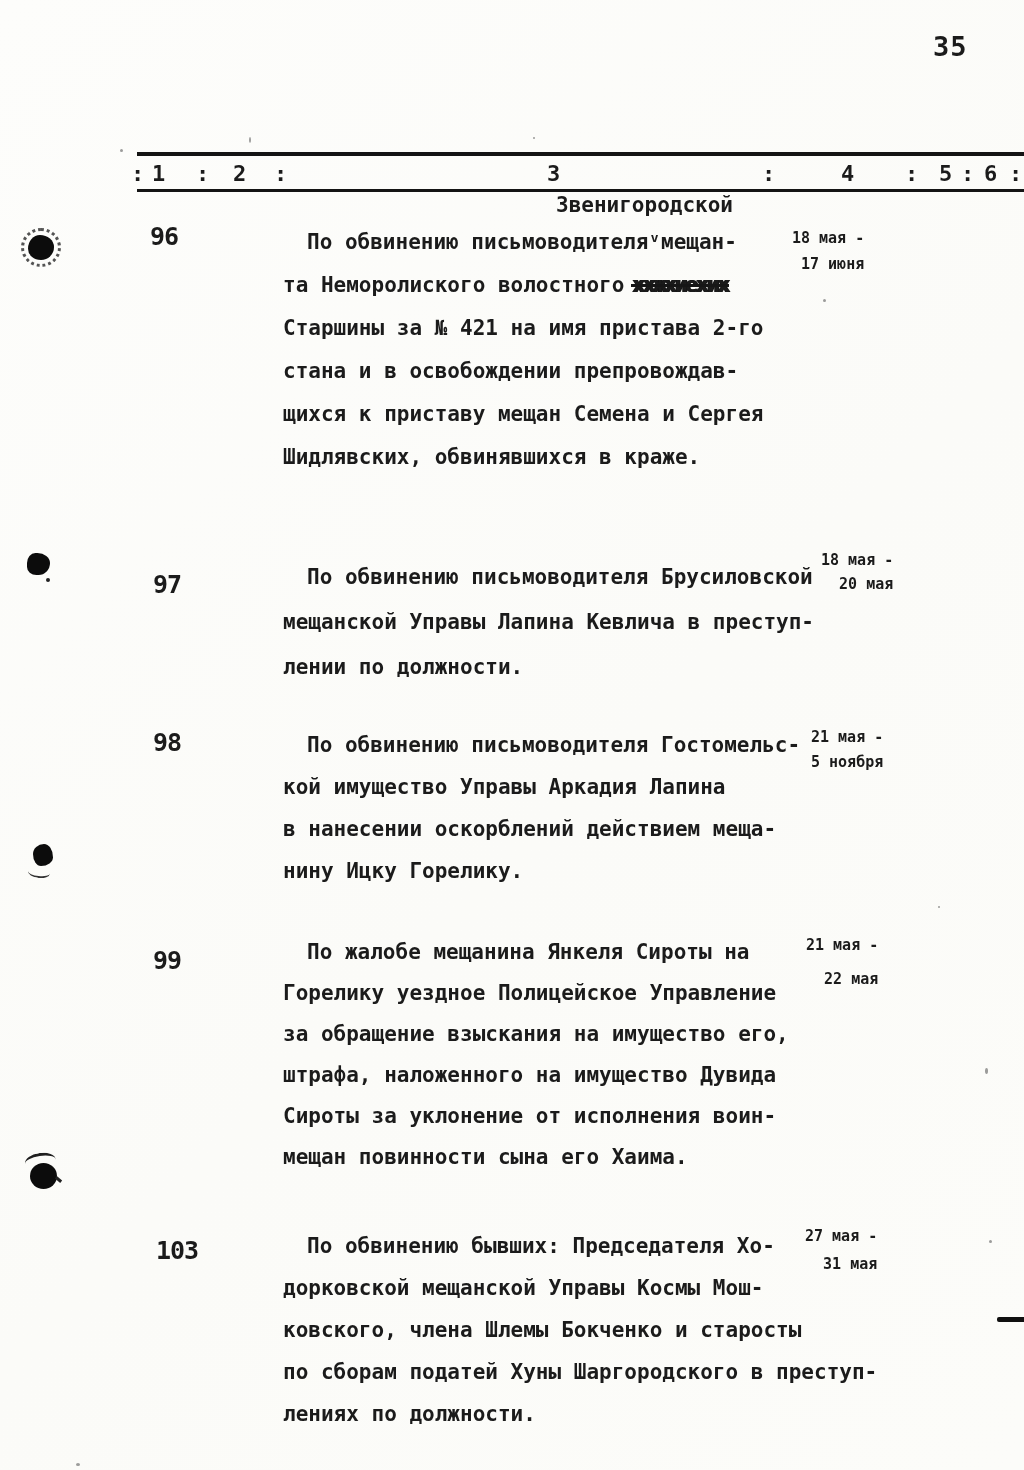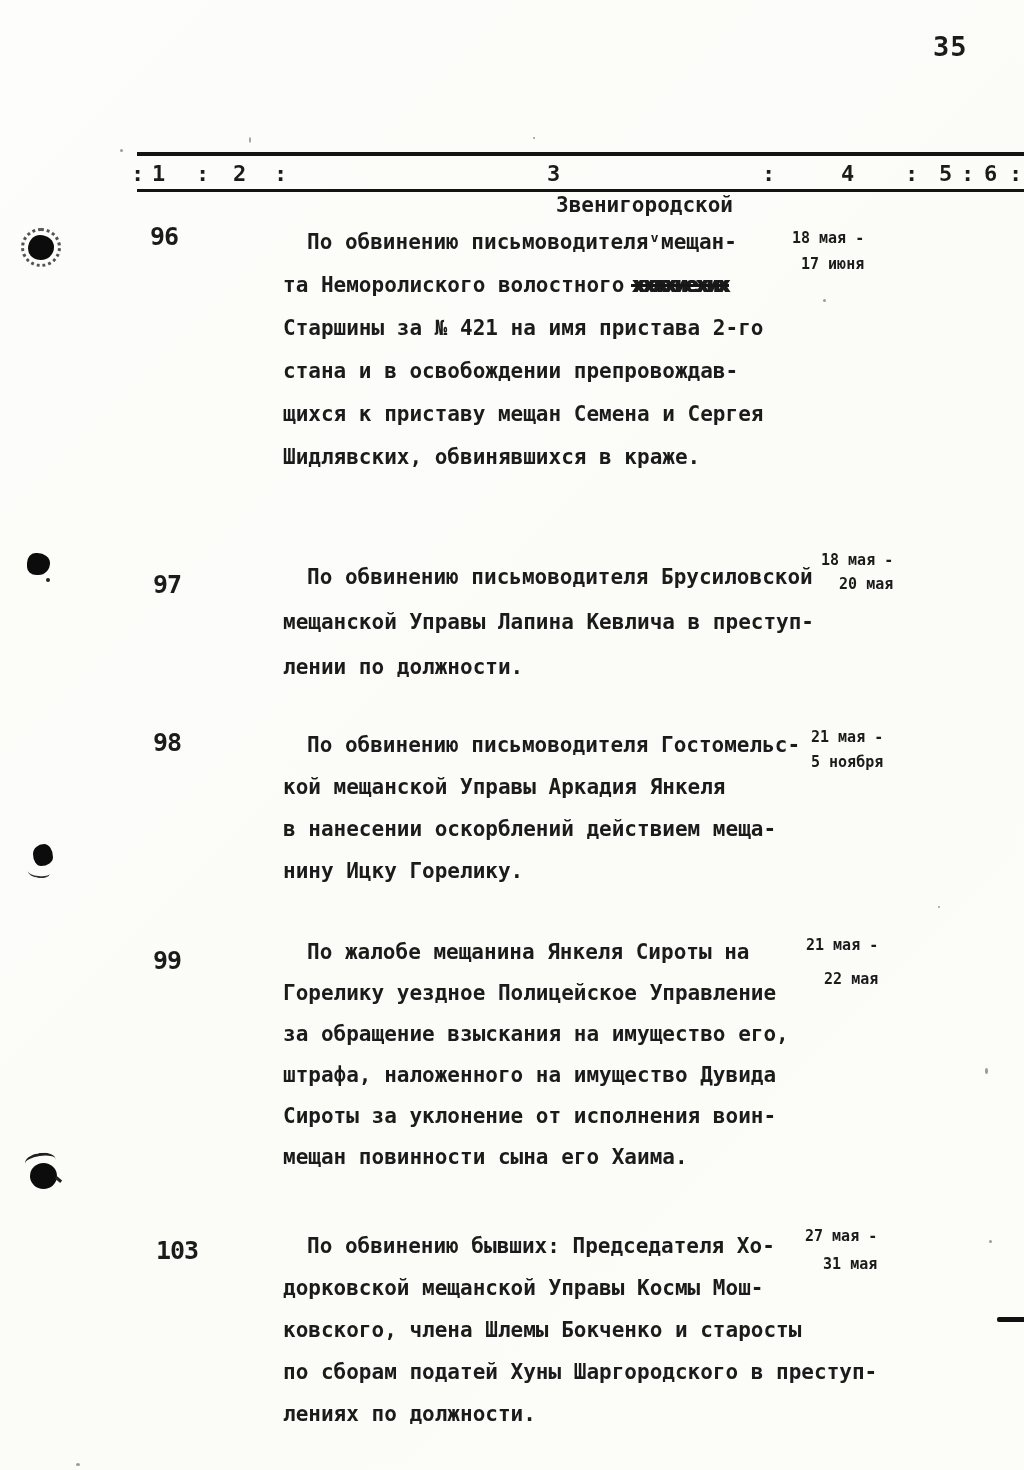--- a/index.html
+++ b/index.html
@@ -138,21 +138,21 @@
     <div class="dates" id="d97">
       <div>18 мая -</div>
       <div>20 мая</div>
     </div>
   </section>
 
   <section>
     <div class="entry-number" id="n98">98</div>
     <div class="entry-lines" id="t98">
       <div class="indent">По обвинению письмоводителя Гостомельс-</div>
-      <div>кой мещанской Управы Аркадия Янкеля</div>
+      <div>кой имущество Управы Аркадия Лапина</div>
       <div>в нанесении оскорблений действием меща-</div>
       <div>нину Ицку Горелику.</div>
     </div>
     <div class="dates" id="d98">
       <div>21 мая -</div>
       <div>5 ноября</div>
     </div>
   </section>
 
   <section>

